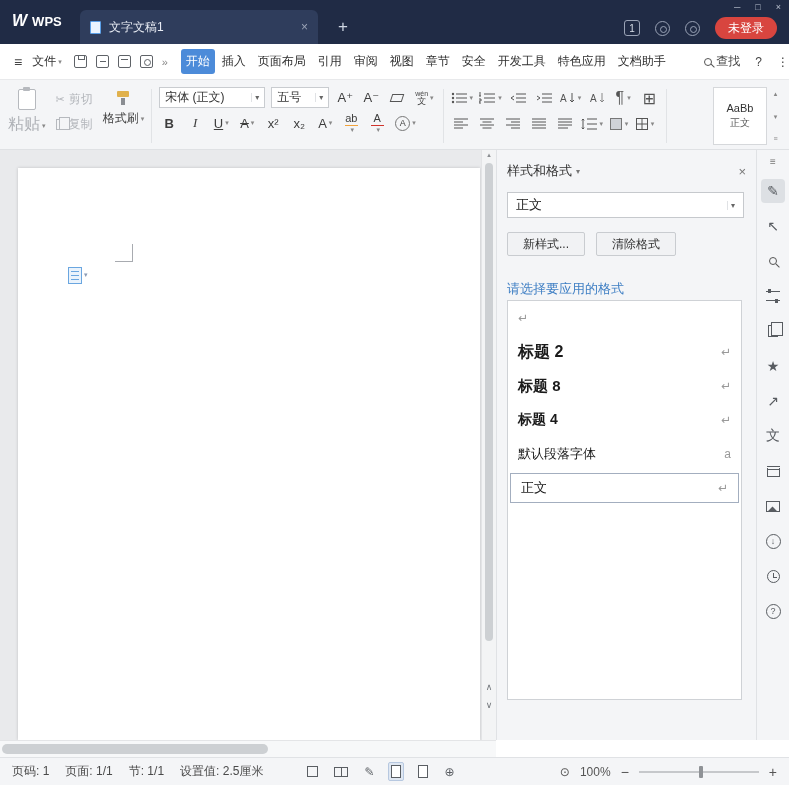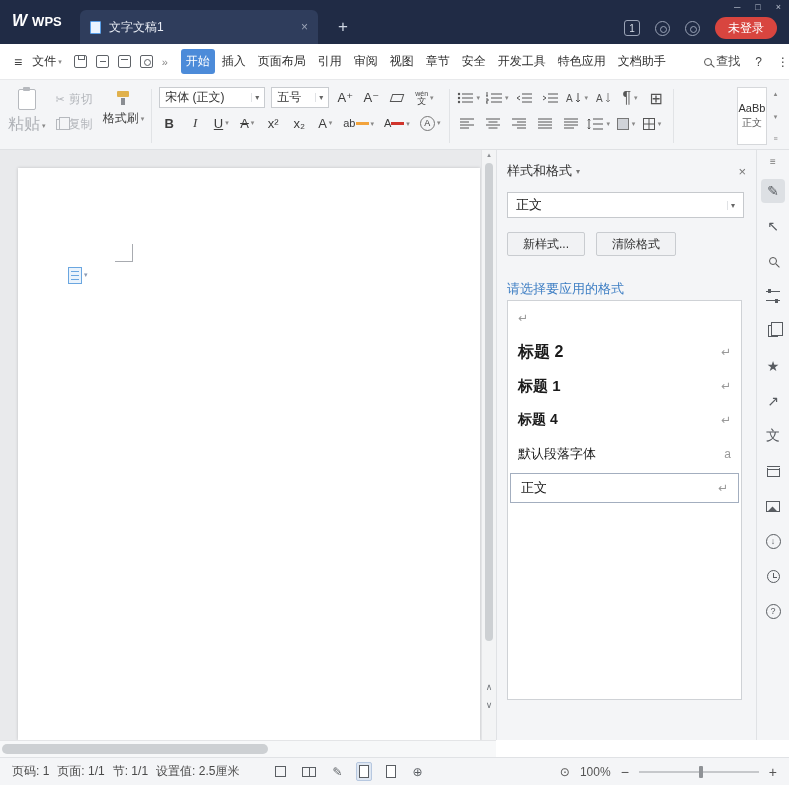--- a/index.html
+++ b/index.html
@@ -65,30 +65,30 @@
   .selcar{margin-left:auto;font-size:8px;color:#666;border-left:1px solid #e0e2e5;padding-left:3px}
   .fbtn{min-width:20px;height:20px;display:flex;align-items:center;justify-content:center;font-size:13px;color:#3d3d3d;padding:0 2px}
   .fbtn.bold{font-weight:bold}
   .fbtn.ital{font-style:italic;font-family:"Liberation Serif",serif}
   .fbtn .u{text-decoration:underline}
   .fbtn .strike{text-decoration:line-through}
   .py{display:flex;flex-direction:column;align-items:center;line-height:1}
   .py i{font-style:normal;font-size:7px;color:#444}
   .py .py2{font-size:9px}
   .ic-eraser{width:12px;height:8px;border:1px solid #555;transform:skewX(-18deg);display:inline-block}
-  .colbtn{display:flex;flex-direction:row;align-items:center;justify-content:space-between;line-height:1}
+  .colbtn{display:flex;flex-direction:column;align-items:center;justify-content:space-between;line-height:1}
   .colbtn .ltr{font-size:11px;color:#3d3d3d}
   .bar{display:block;width:13px;height:3px;margin-top:1px}
   .bar-y{background:#f2a33c}
   .bar-r{background:#d0342c}
   .circA{width:15px;height:15px;border:1px solid #777;border-radius:50%;display:flex;align-items:center;justify-content:center;font-size:9px;color:#3d3d3d}
   .g-para{display:flex;flex-direction:column;gap:6px;padding-top:1px}
   .pbtn{height:20px;min-width:20px;display:flex;align-items:center;justify-content:center;gap:1px;color:#555}
   .g-style{margin-left:auto;display:flex;align-items:stretch;gap:3px}
-  .gal{width:30px;background:#fff;border:1px solid #d6d8db;display:flex;flex-direction:column;align-items:center;justify-content:center;gap:2px}
+  .gal{width:54px;background:#fff;border:1px solid #d6d8db;display:flex;flex-direction:column;align-items:center;justify-content:center;gap:2px}
   .gal .samp{font-size:11px;color:#333}
   .gal .gname{font-size:10px;color:#555}
   .galscroll{display:flex;flex-direction:column;justify-content:space-between;align-items:center;width:11px;padding:3px 0;color:#888;font-size:7px}
 
   
   .main{position:absolute;top:150px;left:0;width:496px;bottom:45px;background:#e9eaec}
   .page{position:absolute;left:18px;top:18px;width:462px;bottom:0;background:#fff;box-shadow:0 0 3px rgba(0,0,0,.18)}
   .crop{position:absolute;left:97px;top:76px;width:18px;height:18px;border-right:1px solid #a8abb0;border-bottom:1px solid #a8abb0}
   .qwidget{position:absolute;left:50px;top:99px;display:flex;align-items:flex-start;gap:2px}
   .qw-ic{width:14px;height:17px;border:1px solid #6aa6e0;background:#eaf3fc;position:relative}
@@ -137,21 +137,21 @@
   .ic-circle{width:15px;height:15px;border:1px solid #585c61;border-radius:50%;display:flex;align-items:center;justify-content:center;font-size:9px;color:#585c61}
   .ic-circle i{font-style:normal}
   .ic-clock{width:13px;height:13px;border:1px solid #585c61;border-radius:50%;position:relative;display:inline-block}
   .ic-clock::before{content:"";position:absolute;left:5px;top:2px;width:1px;height:5px;background:#585c61}
   .ic-clock::after{content:"";position:absolute;left:5px;top:6px;width:4px;height:1px;background:#585c61}
 
   
   .hscroll{position:absolute;left:0;bottom:28px;width:496px;height:17px;background:#f7f8f9;border-top:1px solid #e4e5e7}
   .hthumb{position:absolute;left:2px;top:3px;width:266px;height:10px;background:#cdd0d3;border-radius:5px}
   .bottom-fill{position:absolute;left:496px;bottom:28px;right:0;height:17px;background:#fff}
-  .status{position:absolute;left:0;bottom:0;right:0;height:28px;background:#f4f5f7;border-top:1px solid #e0e2e5;display:flex;align-items:center;font-size:12px;color:#4a4a4a;padding:0 12px;gap:8px}
+  .status{position:absolute;left:0;bottom:0;right:0;height:28px;background:#f4f5f7;border-top:1px solid #e0e2e5;display:flex;align-items:center;font-size:12px;color:#4a4a4a;padding:0 12px;gap:16px}
   .view-ics{display:flex;gap:12px;align-items:center;margin-left:26px;color:#5a5e63}
   .ic-fs{width:11px;height:11px;border:1px solid #5a5e63;display:inline-block}
   .ic-2p{width:14px;height:10px;border:1px solid #5a5e63;position:relative;display:inline-block}
   .ic-2p::after{content:"";position:absolute;left:6px;top:0;bottom:0;width:1px;background:#5a5e63}
   .vbtn{display:flex;align-items:center;justify-content:center;padding:2px}
   .vbtn.active{background:#dfe7f2;border:1px solid #b7c8e0;border-radius:2px}
   .ic-page{width:10px;height:13px;border:1px solid #5a5e63;background:#fff}
   .zoom{margin-left:auto;display:flex;align-items:center;gap:10px;color:#555}
   .ztrack{width:120px;height:2px;background:#c6c8cb;position:relative}
   .zthumb{position:absolute;left:50%;top:-5px;width:4px;height:12px;background:#8f9296;border-radius:1px}
@@ -474,21 +474,21 @@
     <div class="pane-hint">请选择要应用的格式</div>
     <div class="pane-list">
       <div class="sitem f1">
         <span class="smark">↵</span>
       </div>
       <div class="sitem f2">
         <span class="slabel">标题 2</span>
         <span class="smark">↵</span>
       </div>
       <div class="sitem f3">
-        <span class="slabel">标题 1</span>
+        <span class="slabel">标题 8</span>
         <span class="smark">↵</span>
       </div>
       <div class="sitem f4">
         <span class="slabel">标题 4</span>
         <span class="smark">↵</span>
       </div>
       <div class="sitem fn">
         <span class="slabel">默认段落字体</span>
         <span class="smark">a</span>
       </div>

